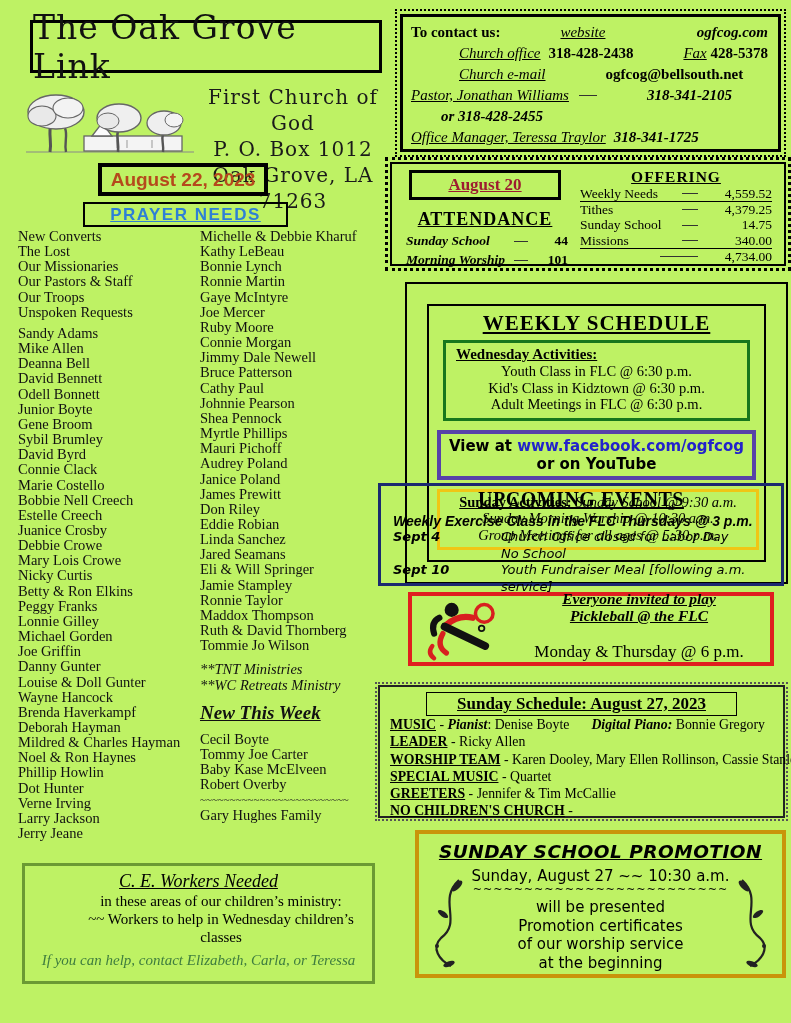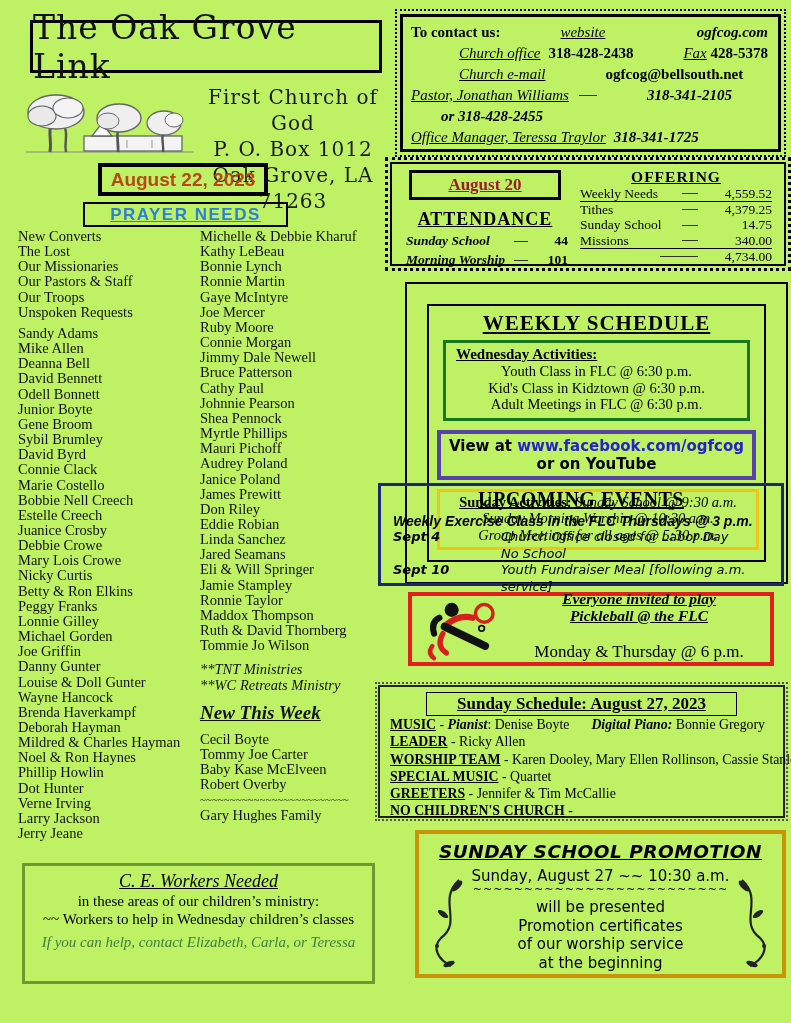--- a/index.html
+++ b/index.html
@@ -116,21 +116,21 @@
   .promo-when { font-size:15px; margin-top:5px; }
   .promo-squig { font-size:11px; line-height:9px; letter-spacing:1px; }
   .promo-body { font-size:15px; line-height:18.5px; margin-top:4px; }
   .flourish { position:absolute; top:42px; }
   .flourish.l { left:6px; } .flourish.r { right:6px; transform:scaleX(-1); }
 
   
   .ce { position:absolute; left:22px; top:863px; width:353px; height:121px; border:3px solid #6b9a33;
     text-align:center; padding-top:5px; }
   .ce-head { font-weight:normal; font-style:italic; font-size:18px; text-decoration:underline; }
-  .ce-line { font-size:15px; line-height:18px; }
+  .ce-line { font-size:15px; line-height:18px;padding-left:45px; }
   .ce-foot { font-style:italic; font-size:15px; color:#3f7d3f; margin-top:6px; }
 </style>
 </head>
 <body>
 
 <div class="page">
 
   <div class="title-box">
     <span>The Oak Grove Link</span>
   </div>

